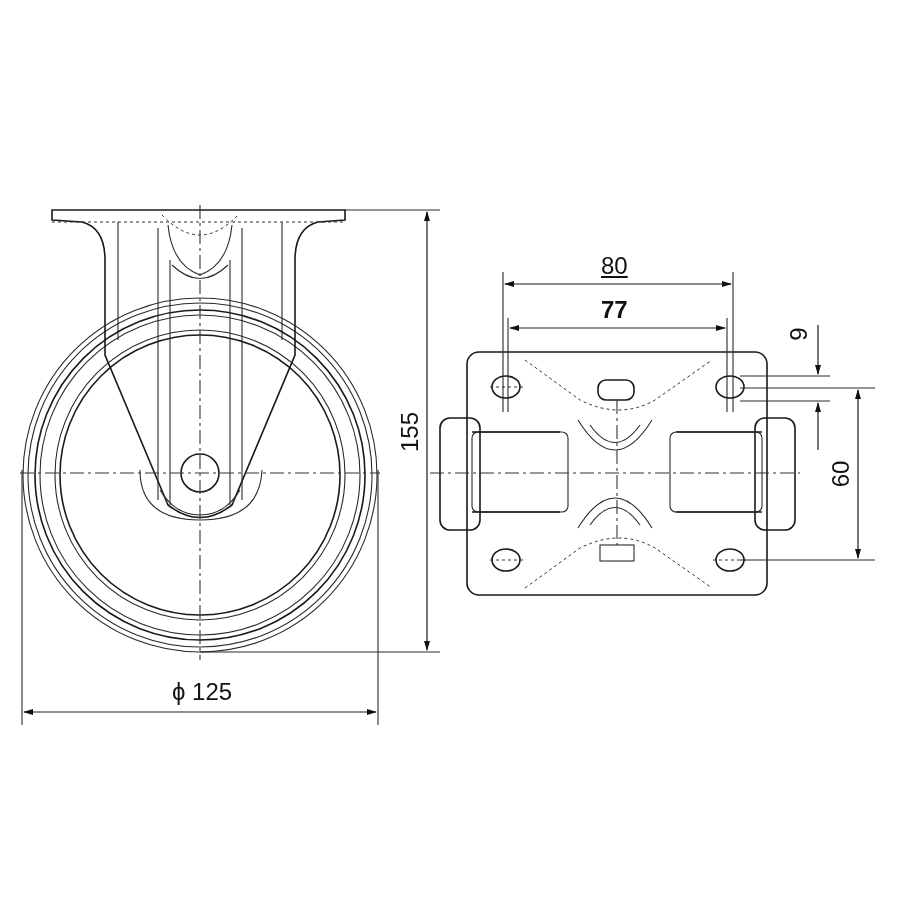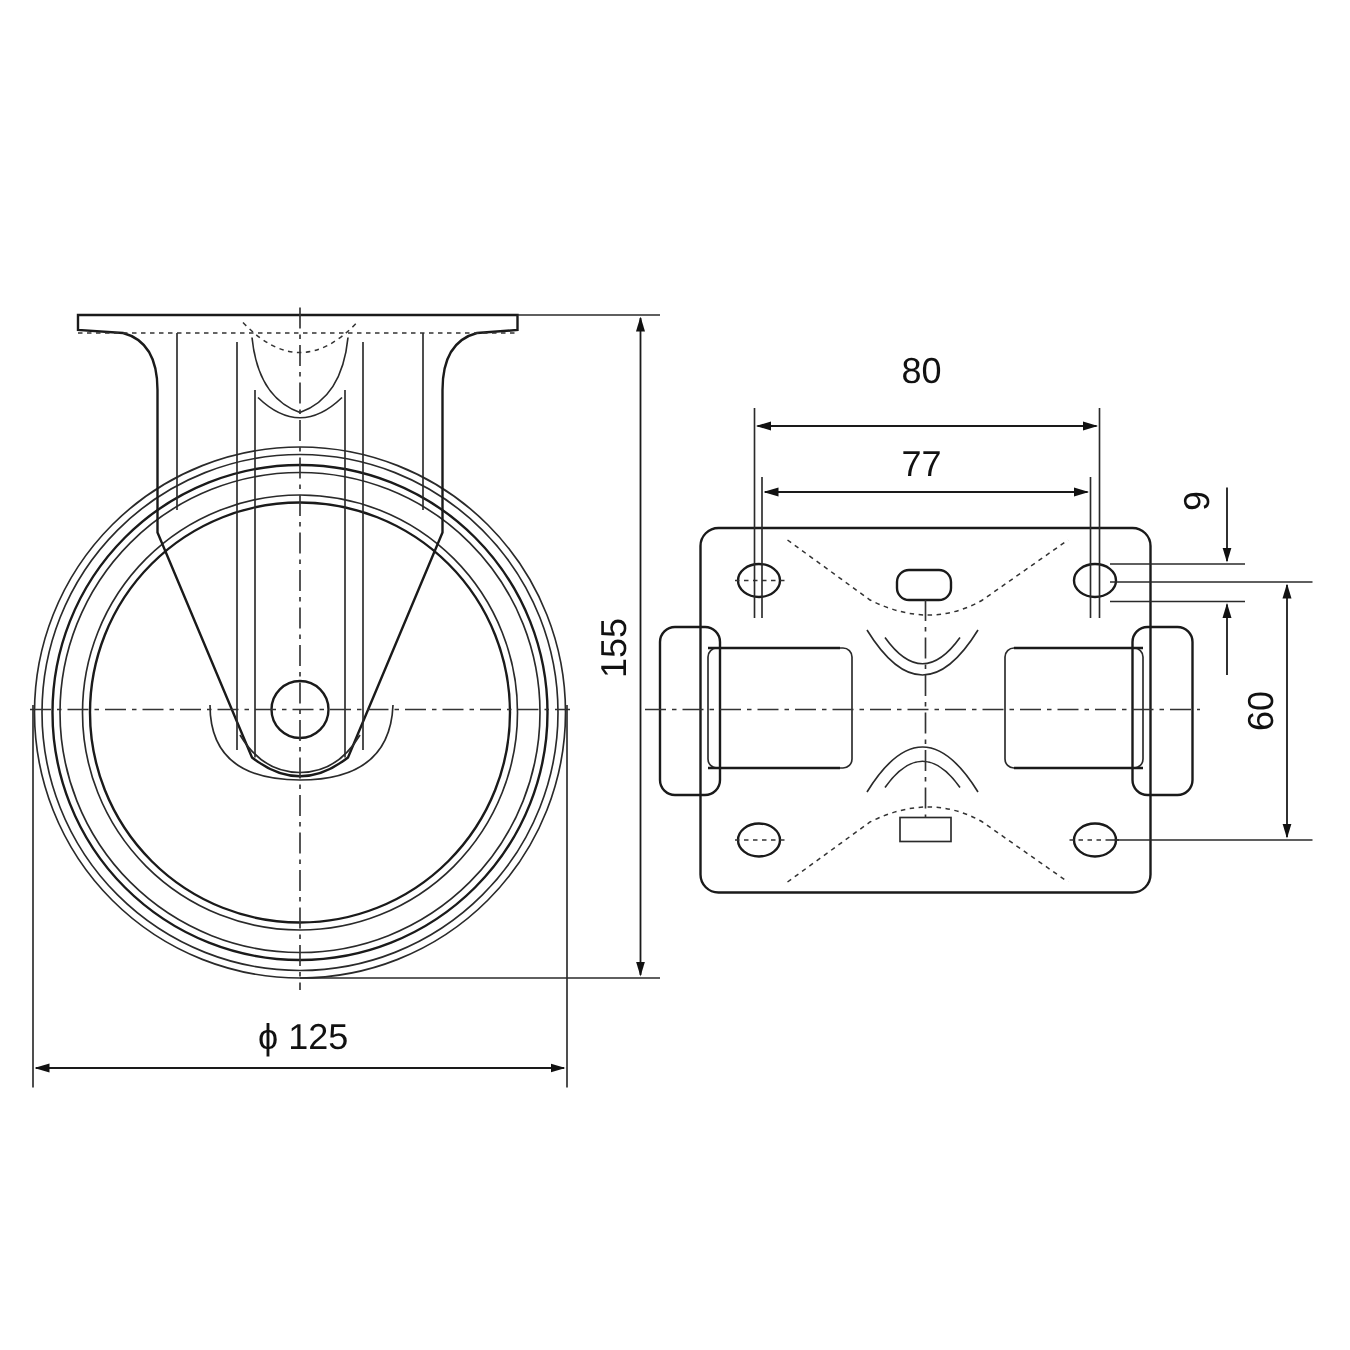--- a/index.html
+++ b/index.html
@@ -129,17 +129,17 @@
     <g>
       <line x1="740" y1="388" x2="875" y2="388" class="thin"></line>
       <line x1="740" y1="560" x2="875" y2="560" class="thin"></line>
       <line x1="858" y1="390" x2="858" y2="558" class="dim" marker-start="url(#ah)" marker-end="url(#ah)"></line>
     </g>
   </g>
 </svg>
 
 <div class="lbl rot" style="left:390px;top:420px;">155</div>
 <div class="lbl" style="left:158px;top:680px;margin-left:14px;">ϕ 125</div>
-<div class="lbl" style="left:601px;top:236px;">80</div>
-<div class="lbl" style="left:601px;top:298px;">77</div>
+<div class="lbl" style="left:601px;top:254px;text-decoration:underline;">80</div>
+<div class="lbl" style="left:601px;top:298px;font-weight:bold;">77</div>
 <div class="lbl rot" style="left:792px;top:322px;">9</div>
 <div class="lbl rot" style="left:828px;top:462px;">60</div>
 </div>
 
 </body></html>

